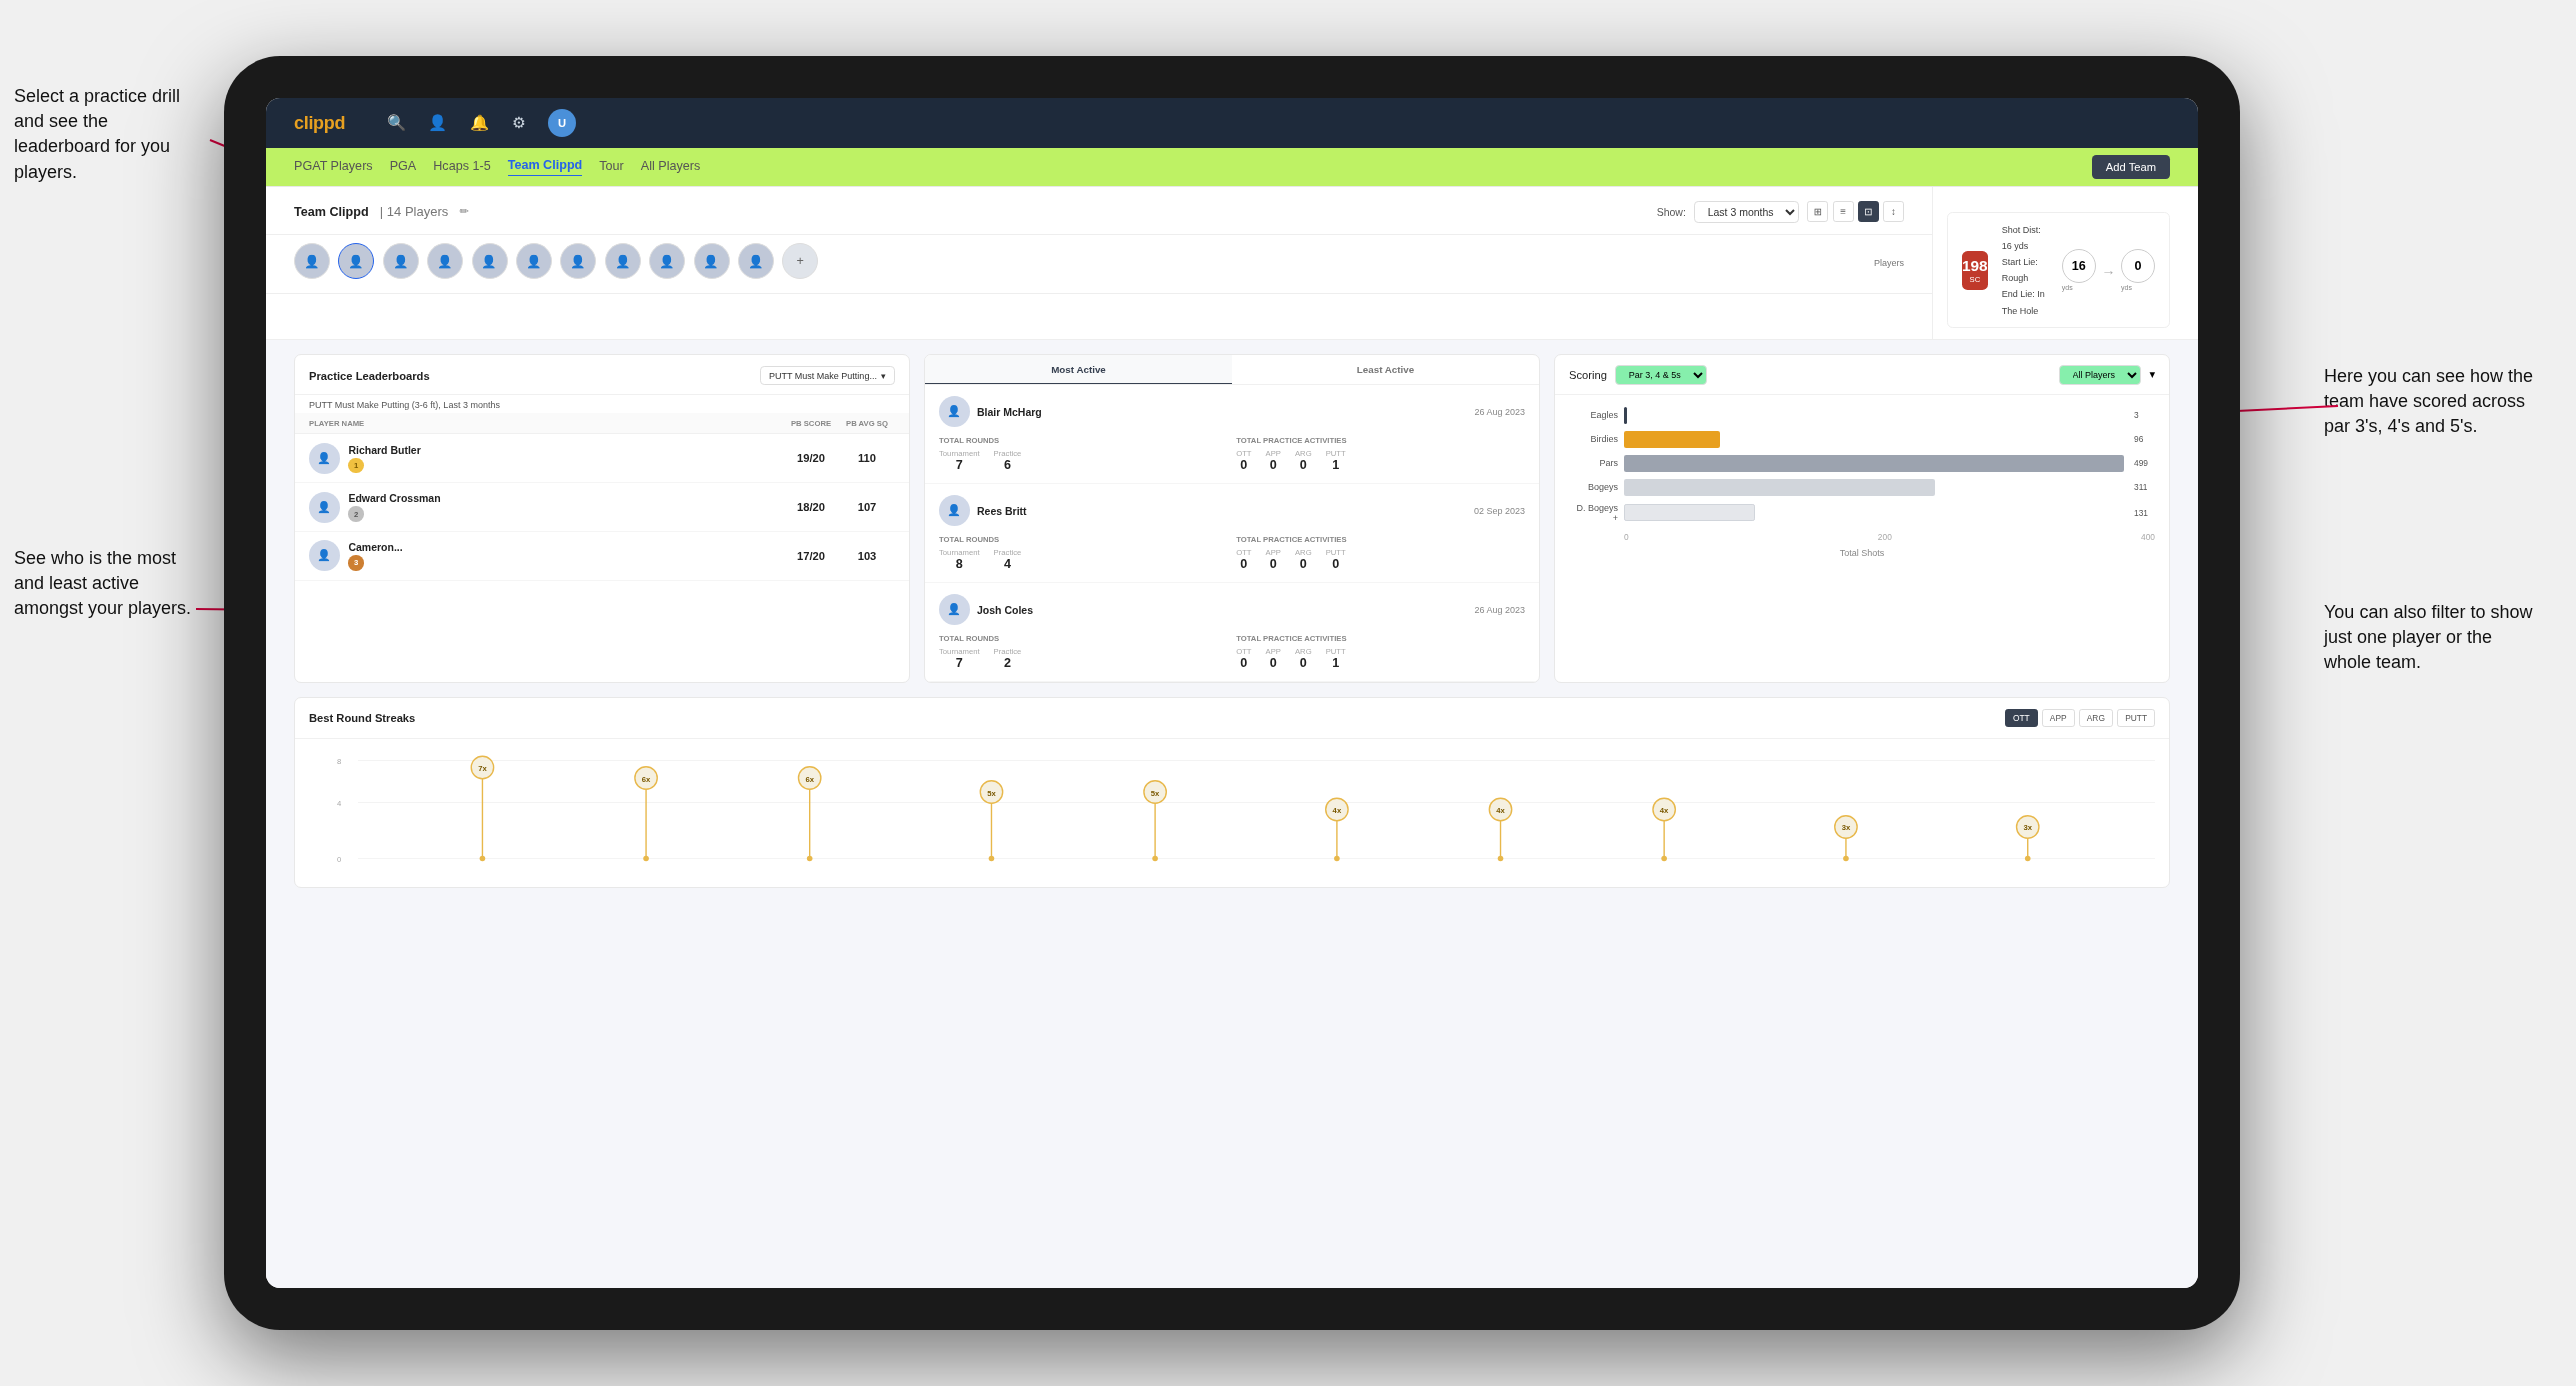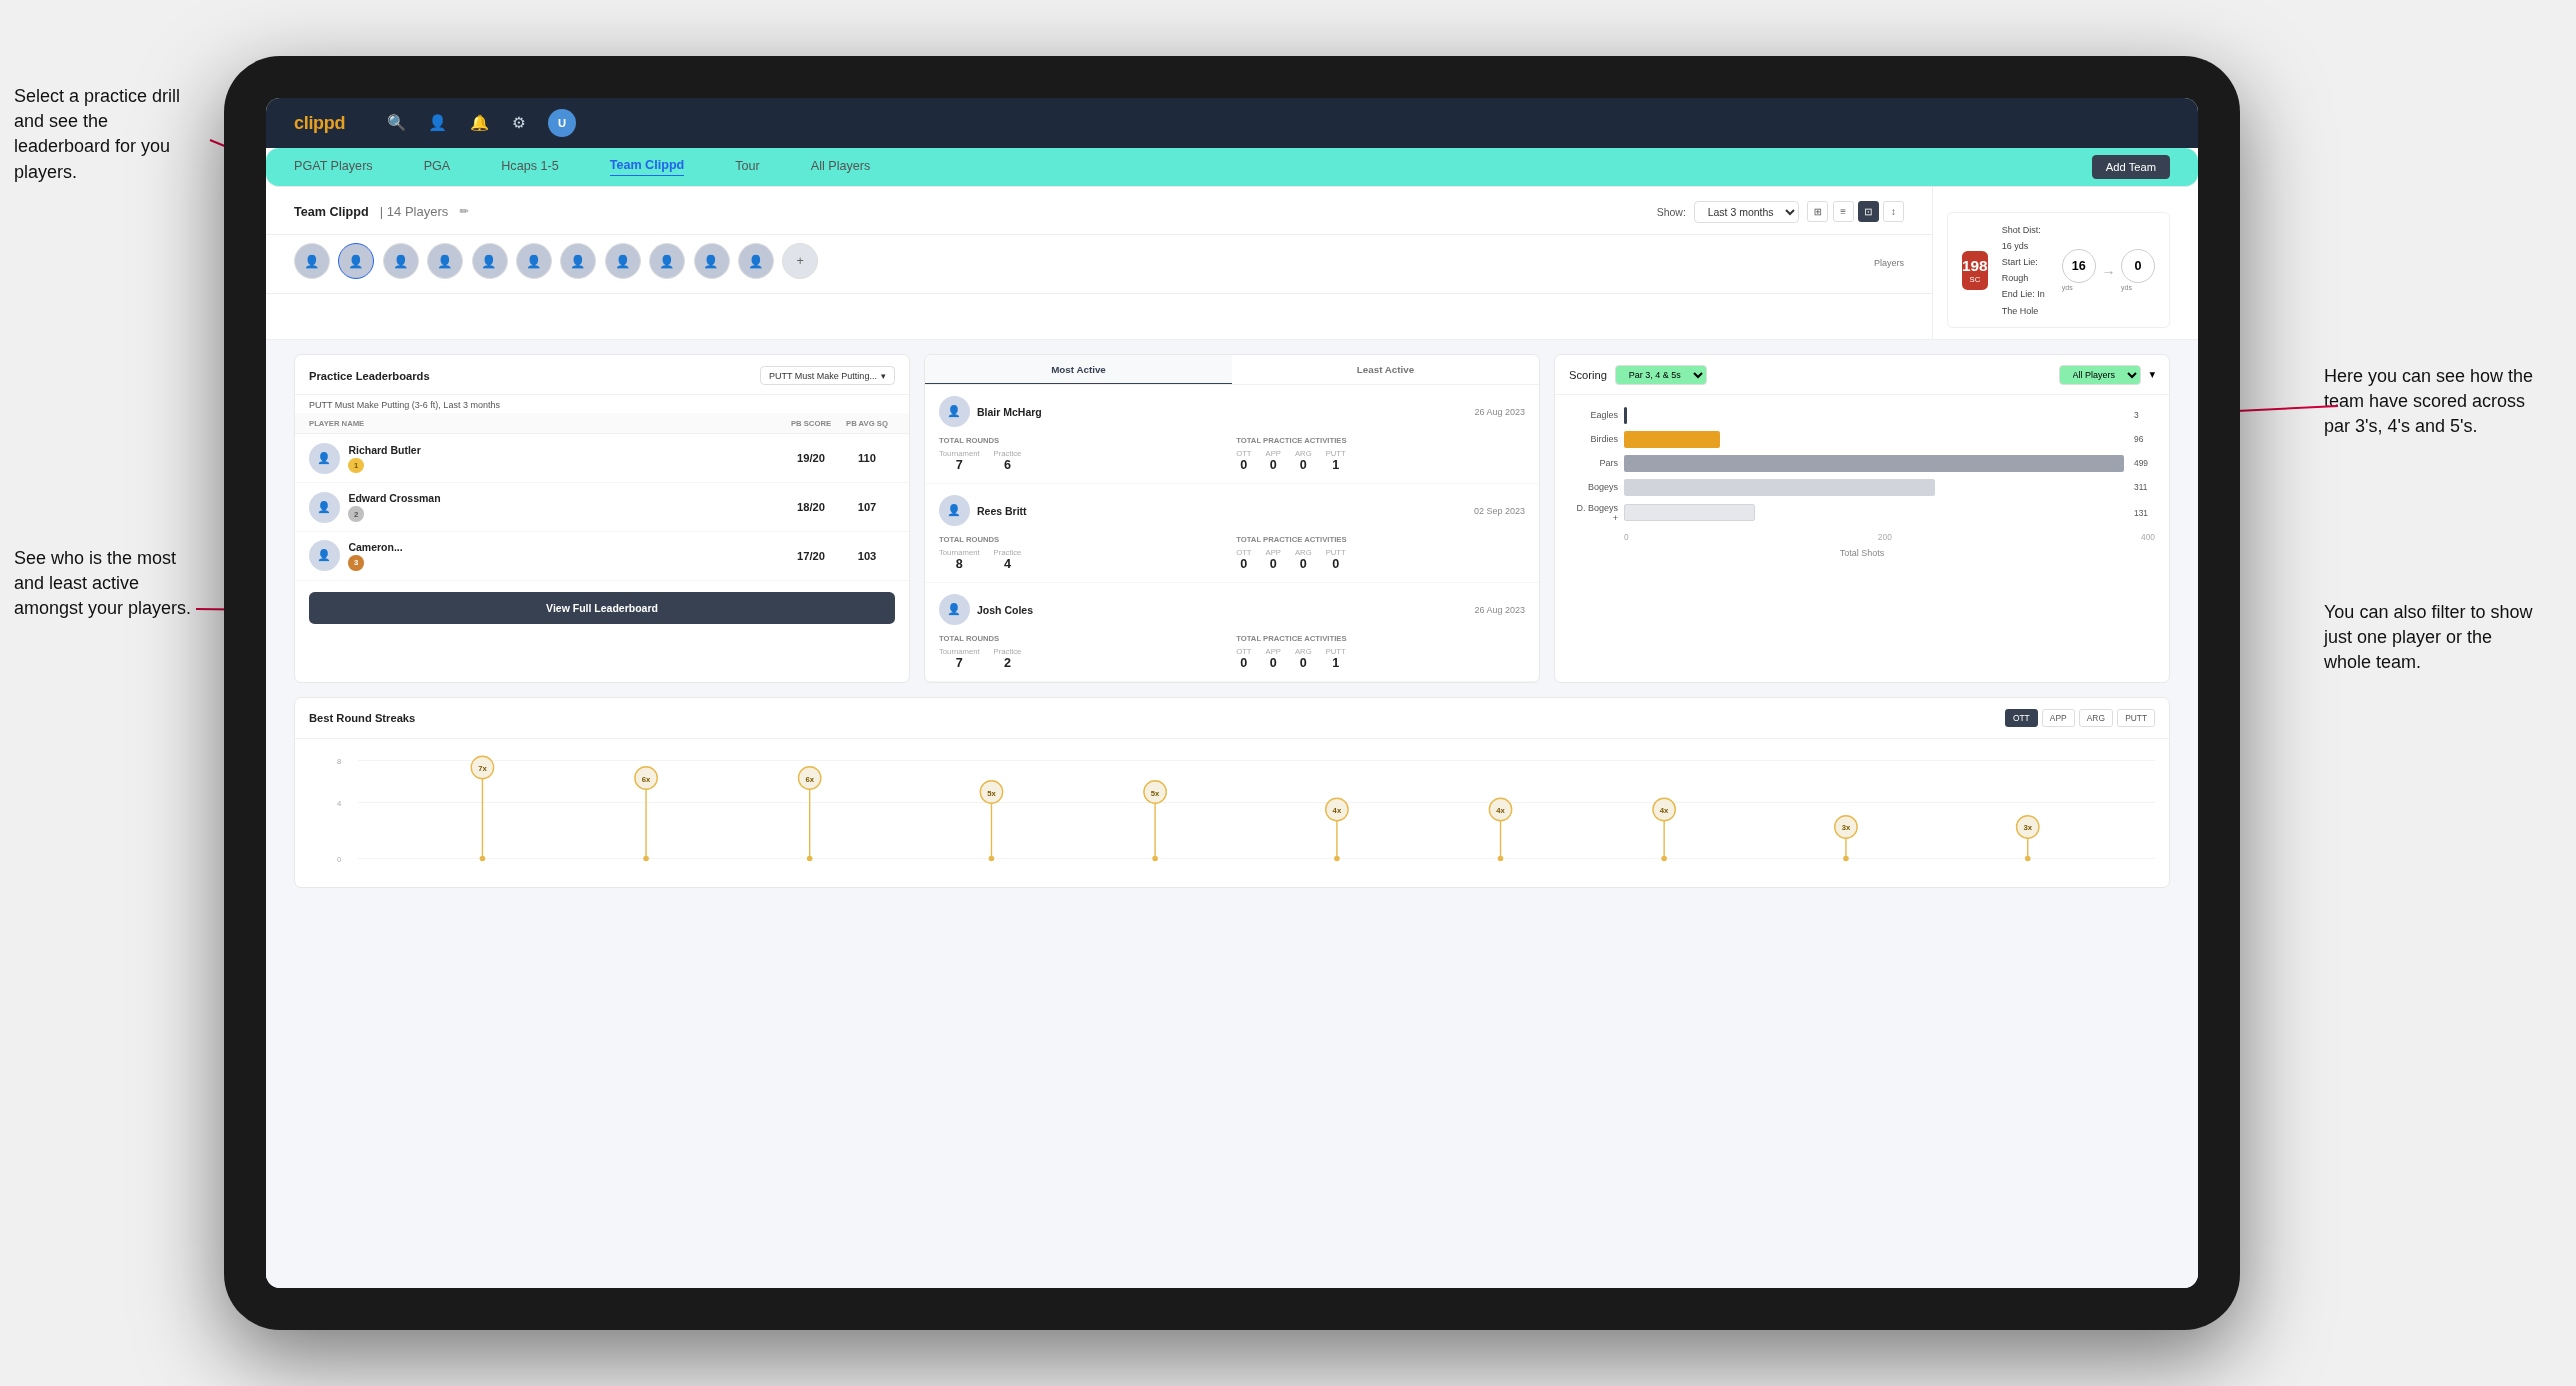--- a/index.html
+++ b/index.html
@@ -78,29 +78,28 @@
       background: #4a90d9;
       border-radius: 50%;
       display: flex; align-items: center; justify-content: center;
       color: #fff;
       font-size: 11.2px;
       font-weight: 600;
     }
 
     
     .sub-nav {
-      background: #5eead4;
+      background: #bef264;
       border-bottom: 0.7px solid #e8e8e8;
       height: 39px;
       display: flex;
       align-items: center;
       padding: 0 28px;
-      gap: 51px;
+      gap: 17px;
       flex-shrink: 0;
-      border-radius: 13px;
     }
     .sub-nav-link {
       color: #555;
       font-size: 12.6px;
       cursor: pointer;
       padding-bottom: 2.8px;
     }
     .sub-nav-link.active {
       color: #2563eb;
       border-bottom: 1.4px solid #2563eb;
@@ -684,21 +683,20 @@
               <div class="player-row-avatar">👤</div>
               <div>
                 <div class="player-row-name">Cameron...</div>
                 <div class="player-rank-badge rank-bronze">3</div>
               </div>
             </div>
             <div class="score-val">17/20</div>
             <div class="avg-val">103</div>
           </div>
 
-          <button class="view-full-btn">View Full Leaderboard</button>
         </div>
 
         <div class="card">
           <div class="activity-tabs">
             <div class="activity-tab active">Most Active</div>
             <div class="activity-tab">Least Active</div>
           </div>
 
           <div class="activity-player">
             <div class="activity-player-header">

